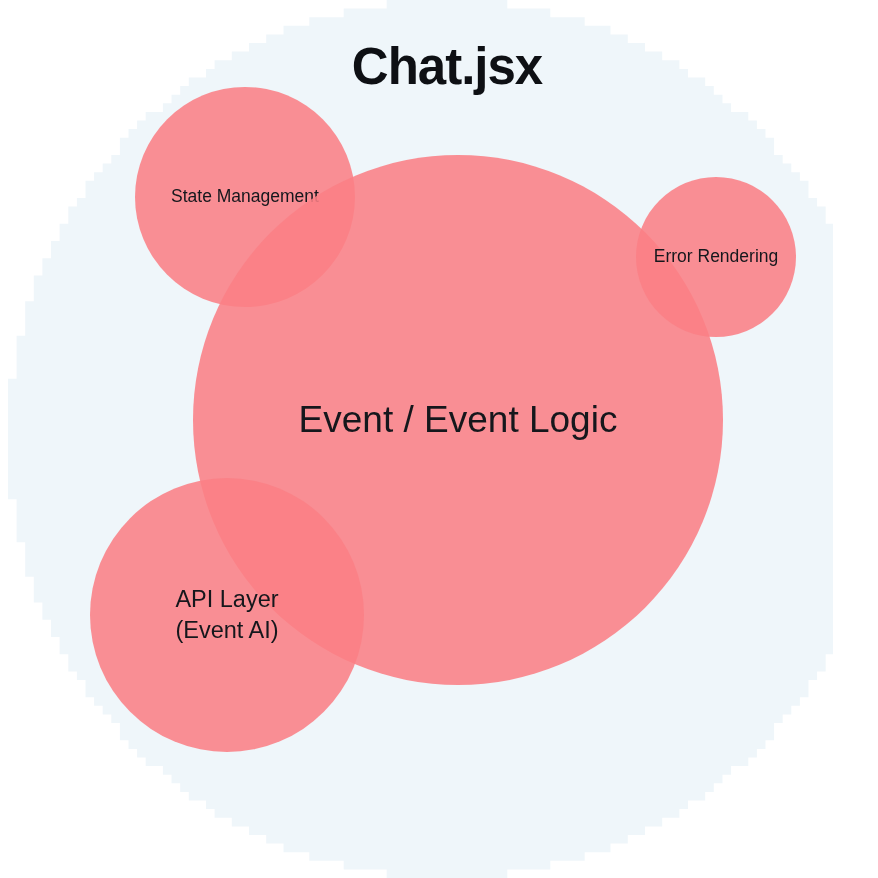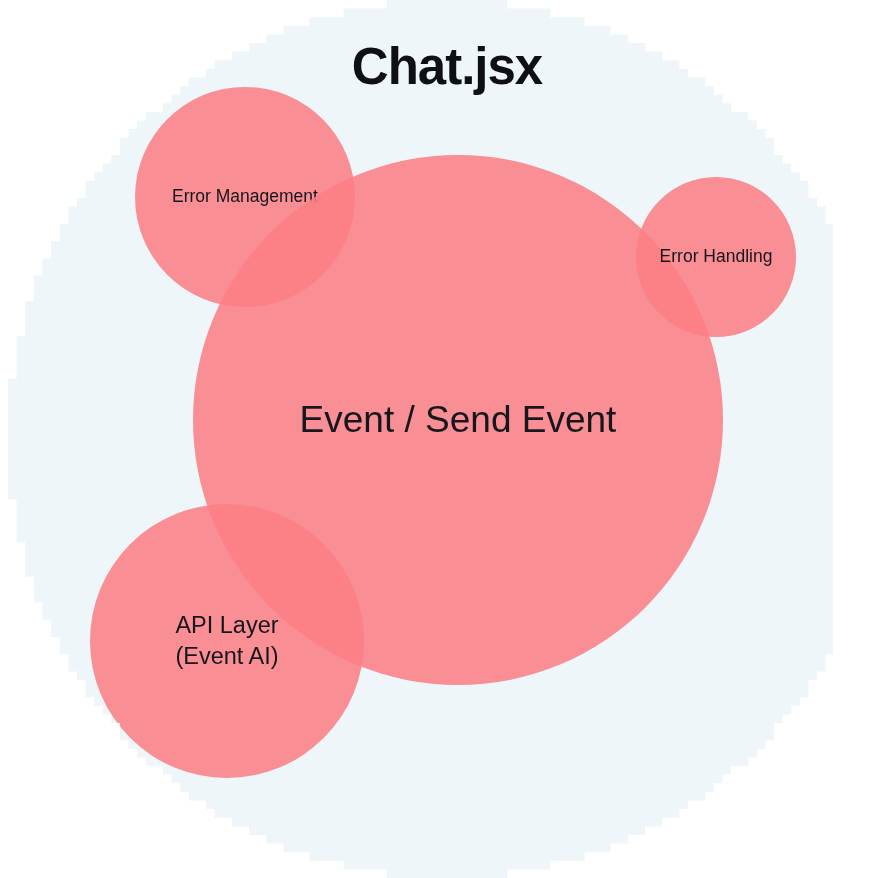--- a/index.html
+++ b/index.html
@@ -48,47 +48,47 @@
   }
   .bubble-label {
     color: #15171C;
     text-align: center;
     line-height: 1.32;
     white-space: nowrap;
   }
   .bubble-state   { left: 127px; top:  87px; width: 220px; height: 220px; }
   .bubble-central { left: 185px; top: 155px; width: 530px; height: 530px; }
   .bubble-error   { left: 628px; top: 177px; width: 160px; height: 160px; }
-  .bubble-api     { left:  82px; top: 504px; width: 274px; height: 274px; justify-content: center; }
+  .bubble-api     { left:  82px; top: 478px; width: 274px; height: 274px; justify-content: center; }
   .bubble-ui      { left: 386px; top: 440px; width: 382px; height: 382px; }
 
   .bubble-state   .bubble-label { font-size: 17.5px; }
   .bubble-error   .bubble-label { font-size: 17.5px; }
   .bubble-central .bubble-label { font-size: 37px; }
   .bubble-api     .bubble-label { font-size: 23.5px; white-space: normal; }
   .bubble-ui      .bubble-label { font-size: 30px; transform: translate(11px, 13px); }
 </style>
 </head>
 <body>
 
 <div class="stage">
   <div class="boundary" id="bigCircle" style="clip-path: polygon(499.3px 0px, 499.3px 8.6px, 542.3px 8.6px, 542.3px 17.2px, 576.7px 17.2px, 576.7px 25.8px, 602.5px 25.8px, 602.5px 34.4px, 619.8px 34.4px, 619.8px 43px, 637px 43px, 637px 51.6px, 654.2px 51.6px, 654.2px 60.3px, 671.4px 60.3px, 671.4px 68.9px, 680px 68.9px, 680px 77.5px, 697.2px 77.5px, 697.2px 86.1px, 705.8px 86.1px, 705.8px 94.7px, 714.5px 94.7px, 714.5px 103.3px, 723.1px 103.3px, 723.1px 111.9px, 740.3px 111.9px, 740.3px 120.5px, 748.9px 120.5px, 748.9px 129.1px, 757.5px 129.1px, 757.5px 137.7px, 766.1px 137.7px, 766.1px 146.3px, 766.1px 146.3px, 766.1px 154.9px, 774.7px 154.9px, 774.7px 163.5px, 783.3px 163.5px, 783.3px 172.2px, 791.9px 172.2px, 791.9px 180.8px, 800.5px 180.8px, 800.5px 189.4px, 800.5px 189.4px, 800.5px 198px, 809.1px 198px, 809.1px 206.6px, 817.7px 206.6px, 817.7px 215.2px, 817.7px 215.2px, 817.7px 223.8px, 826.4px 223.8px, 826.4px 232.4px, 826.4px 232.4px, 826.4px 241px, 835px 241px, 835px 249.6px, 835px 249.6px, 835px 258.2px, 843.6px 258.2px, 843.6px 266.8px, 843.6px 266.8px, 843.6px 275.5px, 852.2px 275.5px, 852.2px 284.1px, 852.2px 284.1px, 852.2px 292.7px, 852.2px 292.7px, 852.2px 301.3px, 860.8px 301.3px, 860.8px 309.9px, 860.8px 309.9px, 860.8px 318.5px, 860.8px 318.5px, 860.8px 327.1px, 860.8px 327.1px, 860.8px 335.7px, 869.4px 335.7px, 869.4px 344.3px, 869.4px 344.3px, 869.4px 352.9px, 869.4px 352.9px, 869.4px 361.5px, 869.4px 361.5px, 869.4px 370.1px, 869.4px 370.1px, 869.4px 378.7px, 878px 378.7px, 878px 387.4px, 878px 387.4px, 878px 396px, 878px 396px, 878px 404.6px, 878px 404.6px, 878px 413.2px, 878px 413.2px, 878px 421.8px, 878px 421.8px, 878px 430.4px, 878px 430.4px, 878px 439px, 878px 439px, 878px 447.6px, 878px 447.6px, 878px 456.2px, 878px 456.2px, 878px 464.8px, 878px 464.8px, 878px 473.4px, 878px 473.4px, 878px 482px, 878px 482px, 878px 490.6px, 878px 490.6px, 878px 499.3px, 869.4px 499.3px, 869.4px 507.9px, 869.4px 507.9px, 869.4px 516.5px, 869.4px 516.5px, 869.4px 525.1px, 869.4px 525.1px, 869.4px 533.7px, 869.4px 533.7px, 869.4px 542.3px, 860.8px 542.3px, 860.8px 550.9px, 860.8px 550.9px, 860.8px 559.5px, 860.8px 559.5px, 860.8px 568.1px, 860.8px 568.1px, 860.8px 576.7px, 852.2px 576.7px, 852.2px 585.3px, 852.2px 585.3px, 852.2px 593.9px, 852.2px 593.9px, 852.2px 602.5px, 843.6px 602.5px, 843.6px 611.2px, 843.6px 611.2px, 843.6px 619.8px, 835px 619.8px, 835px 628.4px, 835px 628.4px, 835px 637px, 826.4px 637px, 826.4px 645.6px, 826.4px 645.6px, 826.4px 654.2px, 817.7px 654.2px, 817.7px 662.8px, 817.7px 662.8px, 817.7px 671.4px, 809.1px 671.4px, 809.1px 680px, 800.5px 680px, 800.5px 688.6px, 800.5px 688.6px, 800.5px 697.2px, 791.9px 697.2px, 791.9px 705.8px, 783.3px 705.8px, 783.3px 714.5px, 774.7px 714.5px, 774.7px 723.1px, 766.1px 723.1px, 766.1px 731.7px, 766.1px 731.7px, 766.1px 740.3px, 757.5px 740.3px, 757.5px 748.9px, 748.9px 748.9px, 748.9px 757.5px, 740.3px 757.5px, 740.3px 766.1px, 723.1px 766.1px, 723.1px 774.7px, 714.5px 774.7px, 714.5px 783.3px, 705.8px 783.3px, 705.8px 791.9px, 697.2px 791.9px, 697.2px 800.5px, 680px 800.5px, 680px 809.1px, 671.4px 809.1px, 671.4px 817.7px, 654.2px 817.7px, 654.2px 826.4px, 637px 826.4px, 637px 835px, 619.8px 835px, 619.8px 843.6px, 602.5px 843.6px, 602.5px 852.2px, 576.7px 852.2px, 576.7px 860.8px, 542.3px 860.8px, 542.3px 869.4px, 499.3px 869.4px, 499.3px 878px, 378.7px 878px, 378.7px 869.4px, 335.7px 869.4px, 335.7px 860.8px, 301.3px 860.8px, 301.3px 852.2px, 275.5px 852.2px, 275.5px 843.6px, 258.2px 843.6px, 258.2px 835px, 241px 835px, 241px 826.4px, 223.8px 826.4px, 223.8px 817.7px, 206.6px 817.7px, 206.6px 809.1px, 198px 809.1px, 198px 800.5px, 180.8px 800.5px, 180.8px 791.9px, 172.2px 791.9px, 172.2px 783.3px, 163.5px 783.3px, 163.5px 774.7px, 154.9px 774.7px, 154.9px 766.1px, 137.7px 766.1px, 137.7px 757.5px, 129.1px 757.5px, 129.1px 748.9px, 120.5px 748.9px, 120.5px 740.3px, 111.9px 740.3px, 111.9px 731.7px, 111.9px 731.7px, 111.9px 723.1px, 103.3px 723.1px, 103.3px 714.5px, 94.7px 714.5px, 94.7px 705.8px, 86.1px 705.8px, 86.1px 697.2px, 77.5px 697.2px, 77.5px 688.6px, 77.5px 688.6px, 77.5px 680px, 68.9px 680px, 68.9px 671.4px, 60.3px 671.4px, 60.3px 662.8px, 60.3px 662.8px, 60.3px 654.2px, 51.6px 654.2px, 51.6px 645.6px, 51.6px 645.6px, 51.6px 637px, 43px 637px, 43px 628.4px, 43px 628.4px, 43px 619.8px, 34.4px 619.8px, 34.4px 611.2px, 34.4px 611.2px, 34.4px 602.5px, 25.8px 602.5px, 25.8px 593.9px, 25.8px 593.9px, 25.8px 585.3px, 25.8px 585.3px, 25.8px 576.7px, 17.2px 576.7px, 17.2px 568.1px, 17.2px 568.1px, 17.2px 559.5px, 17.2px 559.5px, 17.2px 550.9px, 17.2px 550.9px, 17.2px 542.3px, 8.6px 542.3px, 8.6px 533.7px, 8.6px 533.7px, 8.6px 525.1px, 8.6px 525.1px, 8.6px 516.5px, 8.6px 516.5px, 8.6px 507.9px, 8.6px 507.9px, 8.6px 499.3px, 0px 499.3px, 0px 490.6px, 0px 490.6px, 0px 482px, 0px 482px, 0px 473.4px, 0px 473.4px, 0px 464.8px, 0px 464.8px, 0px 456.2px, 0px 456.2px, 0px 447.6px, 0px 447.6px, 0px 439px, 0px 439px, 0px 430.4px, 0px 430.4px, 0px 421.8px, 0px 421.8px, 0px 413.2px, 0px 413.2px, 0px 404.6px, 0px 404.6px, 0px 396px, 0px 396px, 0px 387.4px, 0px 387.4px, 0px 378.7px, 8.6px 378.7px, 8.6px 370.1px, 8.6px 370.1px, 8.6px 361.5px, 8.6px 361.5px, 8.6px 352.9px, 8.6px 352.9px, 8.6px 344.3px, 8.6px 344.3px, 8.6px 335.7px, 17.2px 335.7px, 17.2px 327.1px, 17.2px 327.1px, 17.2px 318.5px, 17.2px 318.5px, 17.2px 309.9px, 17.2px 309.9px, 17.2px 301.3px, 25.8px 301.3px, 25.8px 292.7px, 25.8px 292.7px, 25.8px 284.1px, 25.8px 284.1px, 25.8px 275.5px, 34.4px 275.5px, 34.4px 266.8px, 34.4px 266.8px, 34.4px 258.2px, 43px 258.2px, 43px 249.6px, 43px 249.6px, 43px 241px, 51.6px 241px, 51.6px 232.4px, 51.6px 232.4px, 51.6px 223.8px, 60.3px 223.8px, 60.3px 215.2px, 60.3px 215.2px, 60.3px 206.6px, 68.9px 206.6px, 68.9px 198px, 77.5px 198px, 77.5px 189.4px, 77.5px 189.4px, 77.5px 180.8px, 86.1px 180.8px, 86.1px 172.2px, 94.7px 172.2px, 94.7px 163.5px, 103.3px 163.5px, 103.3px 154.9px, 111.9px 154.9px, 111.9px 146.3px, 111.9px 146.3px, 111.9px 137.7px, 120.5px 137.7px, 120.5px 129.1px, 129.1px 129.1px, 129.1px 120.5px, 137.7px 120.5px, 137.7px 111.9px, 154.9px 111.9px, 154.9px 103.3px, 163.5px 103.3px, 163.5px 94.7px, 172.2px 94.7px, 172.2px 86.1px, 180.8px 86.1px, 180.8px 77.5px, 198px 77.5px, 198px 68.9px, 206.6px 68.9px, 206.6px 60.3px, 223.8px 60.3px, 223.8px 51.6px, 241px 51.6px, 241px 43px, 258.2px 43px, 258.2px 34.4px, 275.5px 34.4px, 275.5px 25.8px, 301.3px 25.8px, 301.3px 17.2px, 335.7px 17.2px, 335.7px 8.6px, 378.7px 8.6px, 378.7px 0px);">
 
     <h1 class="page-title">Chat.jsx</h1>
 
     <div class="bubble bubble-state">
-      <span class="bubble-label">Error Management</span>
+      <span class="bubble-label">State Management</span>
     </div>
 
     <div class="bubble bubble-central">
-      <span class="bubble-label">Event / Send Event</span>
+      <span class="bubble-label">Event / Event Logic</span>
     </div>
 
     <div class="bubble bubble-error">
-      <span class="bubble-label">Error Handling</span>
+      <span class="bubble-label">Error Rendering</span>
     </div>
 
     <div class="bubble bubble-api">
       <span class="bubble-label">
         <span>API Layer</span><br>
         <span>(Event AI)</span>
       </span>
     </div>
 
 

